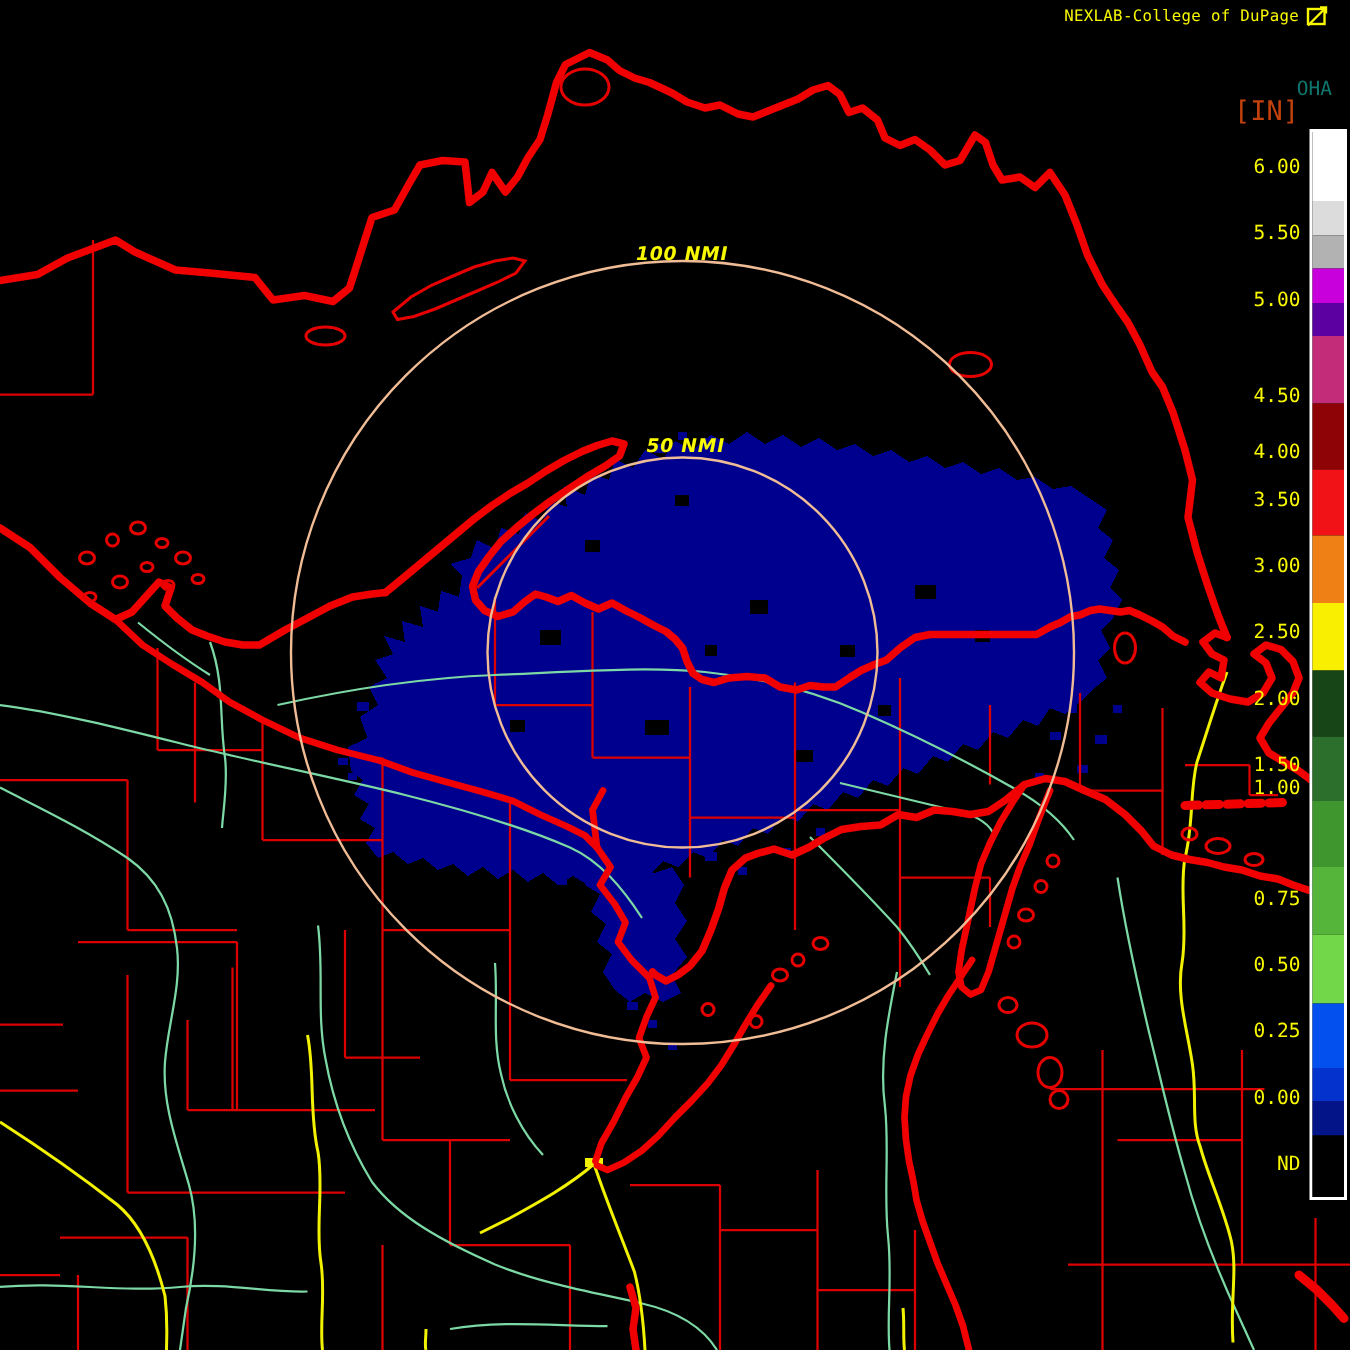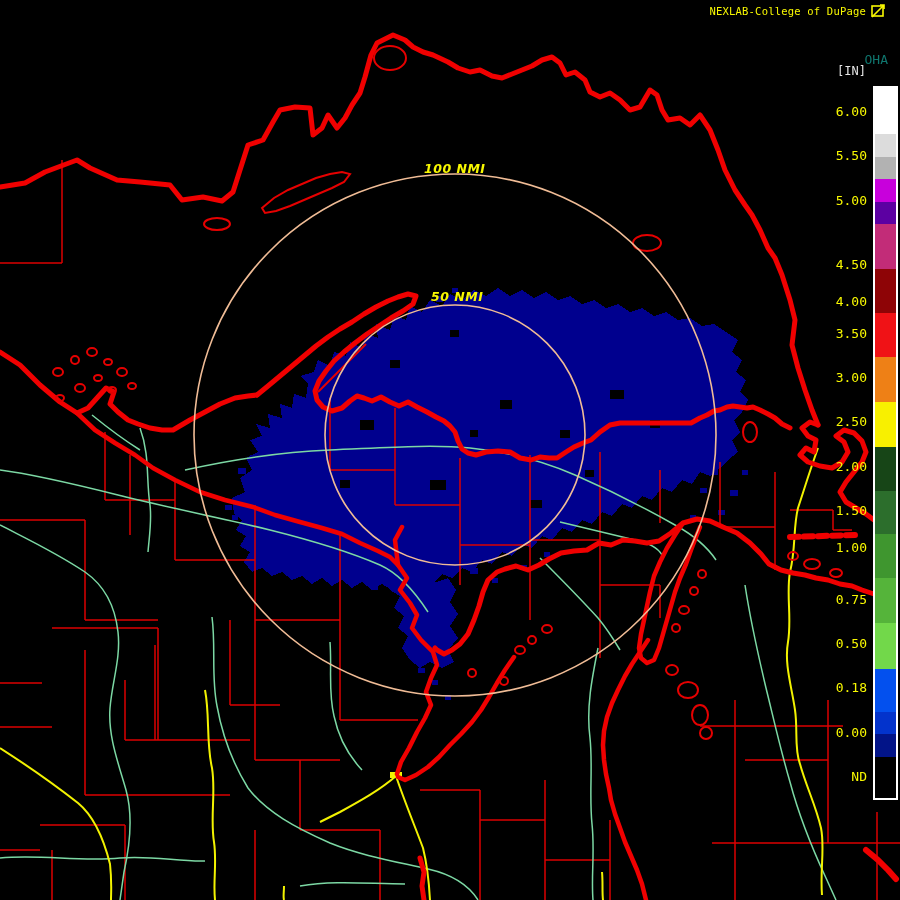--- a/index.html
+++ b/index.html
@@ -3,21 +3,21 @@
 <meta charset="utf-8">
 <style>
   html,body{margin:0;padding:0;background:#000;}
   #app{position:relative;width:900px;height:900px;background:#000;overflow:hidden;
        font-family:"DejaVu Sans Mono","Liberation Mono",monospace;}
   #mapsvg{position:absolute;left:0;top:0;z-index:1;}
   .hdr{position:absolute;top:5px;right:34px;z-index:5;color:#f8f800;
        font-size:10.5px;letter-spacing:0.2px;white-space:nowrap;}
   .hdr-icon{position:absolute;top:3px;right:13px;z-index:5;width:17px;height:17px;}
   .oha{position:absolute;top:52px;right:12px;z-index:5;color:#0f766e;font-size:13px;}
-  .units{position:absolute;top:64px;right:34px;z-index:5;color:#e5e5e5;font-size:12px;}
+  .units{position:absolute;top:64px;right:34px;z-index:5;color:#c2410c;font-size:18px;}
   #cbar{position:absolute;left:873px;top:86px;width:25px;height:714px;z-index:4;
         border:2px solid #ffffff;background:#000;box-sizing:border-box;}
   #cbar .seg{width:100%;}
   .tick{position:absolute;right:33px;z-index:4;color:#f8f800;font-size:13px;
         line-height:16px;white-space:nowrap;}
   .ring-label{position:absolute;z-index:3;color:#f8f800;font-style:italic;font-weight:bold;
         font-size:12.5px;font-family:"DejaVu Sans","Liberation Sans",sans-serif;
         letter-spacing:0.5px;white-space:nowrap;}
   .r100{left:424px;top:161px;}
   .r50{left:431px;top:289px;}
@@ -231,24 +231,24 @@
       <div class="tick" style="top: 104px;">6.00</div>
       <div class="tick" style="top: 148.33px;">5.50</div>
       <div class="tick" style="top: 192.66px;">5.00</div>
       <div class="tick" style="top: 236.99px; margin-top: 20px;">4.50</div>
       <div class="tick" style="top: 294px;">4.00</div>
       <div class="tick" style="top: 325.65px;">3.50</div>
       <div class="tick" style="top: 369.98px;">3.00</div>
       <div class="tick" style="top: 414.31px;">2.50</div>
       <div class="tick" style="top: 458.64px;">2.00</div>
       <div class="tick" style="top: 502.97px;">1.50</div>
-      <div class="tick" style="top: 540px;">1.00</div>
+      <div class="tick" style="top: 518px;">1.00</div>
       <div class="tick" style="top: 591.63px;">0.75</div>
       <div class="tick" style="top: 635.96px;">0.50</div>
-      <div class="tick" style="top: 680.29px;">0.18</div>
+      <div class="tick" style="top: 680.29px;">0.25</div>
       <div class="tick" style="top: 724.62px;">0.00</div>
       <div class="tick" style="top: 768.95px;">ND</div>
     </div>
 
   <div class="ring-label r100">100 NMI</div>
   <div class="ring-label r50">50 NMI</div>
 
 </div>
 
 </body></html>

